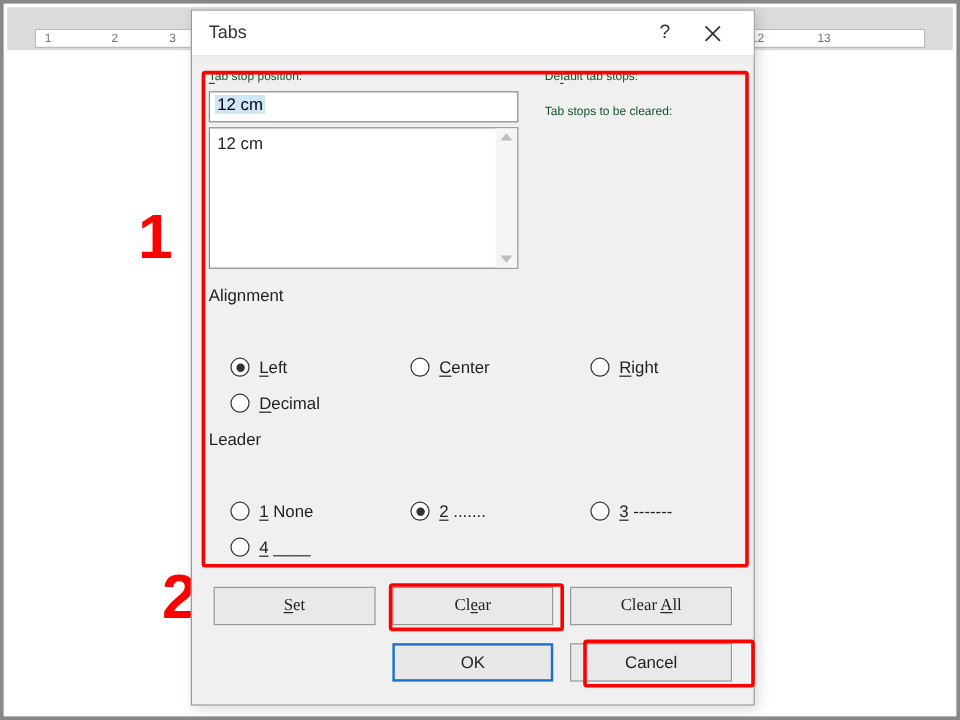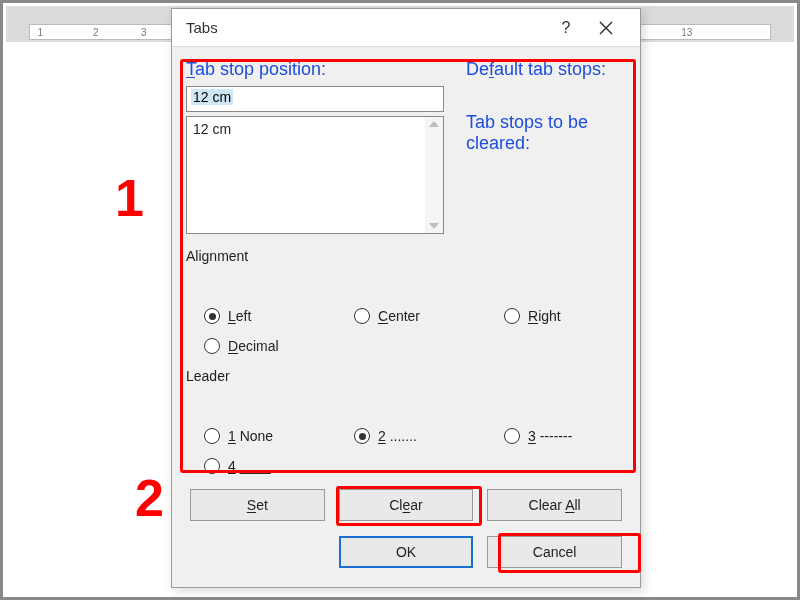--- a/index.html
+++ b/index.html
@@ -5,35 +5,35 @@
   * { box-sizing: border-box; }
   html, body { margin:0; padding:0; width:800px; height:600px; font-family: "Segoe UI", Tahoma, sans-serif; font-size:14px; background:#fff; overflow:hidden; }
   .frame { position:absolute; left:0; top:0; width:800px; height:600px; border:3px solid #888; }
   .ruler-band { position:absolute; left:3px; top:3px; right:3px; height:36px; background:#dbdbdb; }
   .ruler { position:absolute; left:23px; right:23px; top:18px; height:16px; background:#fff; border:1px solid #bbb; font-size:10px; color:#555; }
   .ruler .tick { position:absolute; top:0; height:100%; display:flex; align-items:center; justify-content:center; font-size:10px; color:#777;}
   .doc-bg { position:absolute; left:3px; right:3px; top:39px; bottom:3px; background:#fff; }
 
   .annot { position:absolute; font-size:52px; font-weight:700; color:#f00; font-family: Arial, sans-serif; }
 
-  .dialog { position:absolute; left:168px; top:5px; width:470px; height:580px; background:#f0f0f0; border:1px solid #9a9a9a; box-shadow: 3px 3px 10px rgba(0,0,0,0.15); }
+  .dialog { position:absolute; left:156px; top:5px; width:470px; height:580px; background:#f0f0f0; border:1px solid #9a9a9a; box-shadow: 3px 3px 10px rgba(0,0,0,0.15); }
   .titlebar { height:38px; background:#fff; display:flex; align-items:center; padding:0 14px; border-bottom:1px solid #ddd; }
   .titlebar .title { font-size:15px; color:#333; flex:0 0 auto; }
   .titlebar .spacer { flex:1; }
   .titlebar .tbtn { width:40px; height:38px; display:flex; align-items:center; justify-content:center; color:#333; font-size:18px; }
   .titlebar .tbtn.help { font-size:16px; }
   .titlebar .tbtn.close svg { width:14px; height:14px; stroke:#333; stroke-width:1.5; }
 
   .body { position:relative; padding:12px 14px 14px 14px; }
   .redbox1 { position:absolute; left:8px; top:50px; width:456px; height:414px; border:3px solid #f00; border-radius:3px; pointer-events:none; }
   .redbox2 { position:absolute; left:164px; top:477px; width:146px; height:40px; border:3px solid #f00; border-radius:3px; pointer-events:none; }
   .redbox3 { position:absolute; left:326px; top:524px; width:143px; height:40px; border:3px solid #f00; border-radius:3px; pointer-events:none; }
 
   .row { display:flex; gap:20px; }
-  .label { font-size:18px; color:#1d4ed8; margin-bottom:6px; }
+  .label { font-size:10px; color:#14532d; margin-bottom:6px; }
   .u { text-decoration: underline; text-underline-offset:2px; }
   .col-left { width:260px; }
   .col-right { flex:1; }
 
   .input-pos { width:258px; height:26px; border:1px solid #888; background:#fff; padding:2px 4px; }
   .input-pos .selected { background:#cfe6f5; padding:0 2px; }
   .listbox { margin-top:4px; width:258px; height:118px; border:1px solid #888; background:#fff; display:flex; }
   .listbox .items { flex:1; padding:4px 6px; font-size:14px; color:#222;}
   .listbox .scroll { width:18px; background:#f5f5f5; display:flex; flex-direction:column; justify-content:space-between; align-items:center; }
   .listbox .scroll .arrow { width:0;height:0;border-left:5px solid transparent;border-right:5px solid transparent; margin:4px 0; opacity:0.35;}
@@ -50,21 +50,21 @@
   .spin .arrow.down { border-top:5px solid #333; }
 
   .section-title { margin-top:14px; margin-bottom:10px; color:#222; }
   .radio-grid { display:grid; grid-template-columns: 150px 150px 120px; row-gap:14px; padding-left:18px;margin-top:44px; }
   .radio { display:flex; align-items:center; gap:8px; font-size:14px; color:#222;}
   .rc { width:16px; height:16px; border-radius:50%; border:1.6px solid #333; display:flex; align-items:center; justify-content:center; background:#fff;}
   .rc .dot { width:7px; height:7px; border-radius:50%; background:#333; display:none;}
   .radio.checked .rc .dot { display:block; }
 
   .btnrow { position:absolute; left:0; right:0; display:flex; gap:14px; justify-content:flex-end; padding:0 18px;}
-  .btnrow.r1 { top:480px; }
+  .btnrow.r1 { top:480px;font-family:Liberation Serif, serif; }
   .btnrow.r2 { top:527px; }
   .btn { width:135px; height:32px; border:1px solid #999; background:#e9e9e9; display:flex; align-items:center; justify-content:center; font-size:14px; color:#222;}
   .btn.primary { border:2px solid #1a6fd1; background:#e8e8e8; }
 </style>
 </head>
 <body>
 
 <div class="frame">
   <div class="ruler-band">
     <div class="ruler">
@@ -106,21 +106,21 @@
               <div>12 cm</div>
             </div>
             <div class="scroll">
               <div class="arrow up"></div>
               <div class="arrow down"></div>
             </div>
           </div>
         </div>
         <div class="col-right">
           <div class="label">De<span class="u">f</span>ault tab stops:</div>
-          <div class="label" style="margin-top:32px;">Tab stops to be cleared:</div>
+          <div class="label" style="margin-top:18px;">Tab stops to be cleared:</div>
         </div>
       </div>
 
       <div class="section-title">Alignment</div>
       <div class="radio-grid">
         <div class="radio checked">
             <span class="rc">
               <span class="dot"></span>
             </span>
             <span><span class="u">L</span>eft</span>

